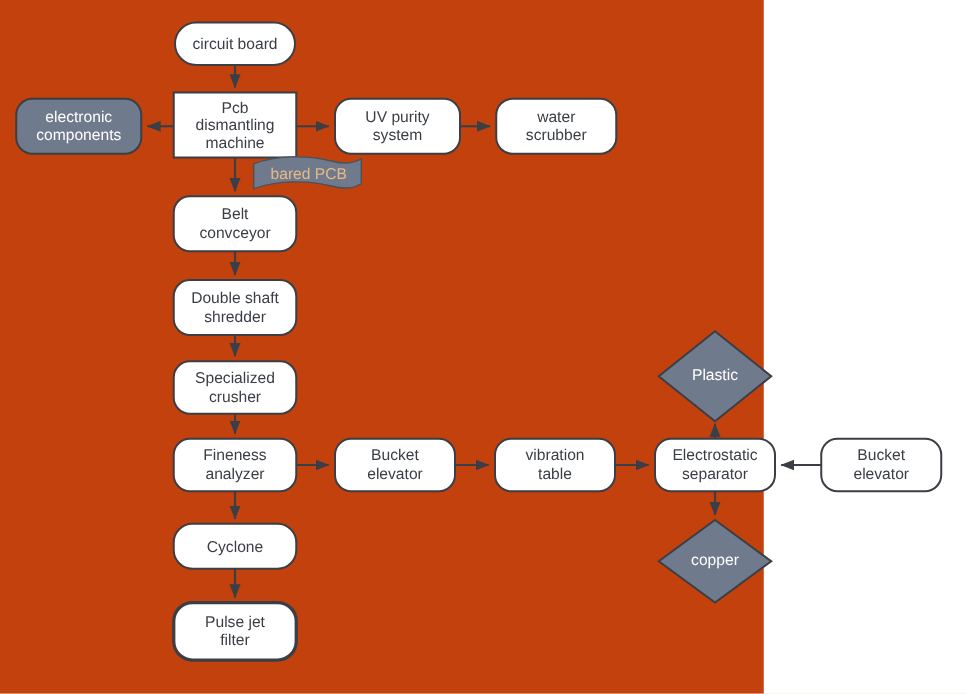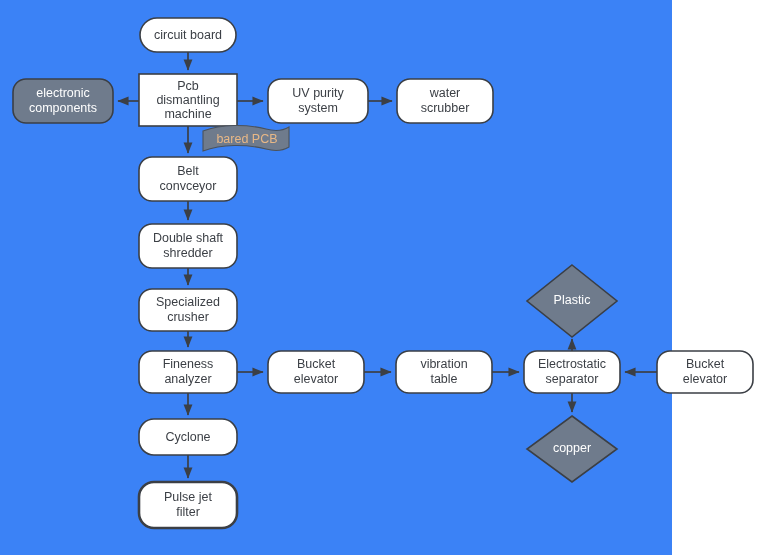--- a/index.html
+++ b/index.html
@@ -8,23 +8,23 @@
     background: #ffffff;
   }
   body {
     width: 773px;
     height: 555px;
     font-family: "Liberation Sans", sans-serif;
     overflow: hidden;
   }
   #diagram-root {
     position: relative;
-    width: 672px;
+    width: 611px;
     height: 555px;
-    background: #3b82f6;
+    background: #c2410c;
     text-align: center;
   }
   svg#flow {
     display: block;
     width: 773px;
     height: 555px;
   }
   .node-shape {
     fill: #ffffff;
     stroke: #3b3f45;

